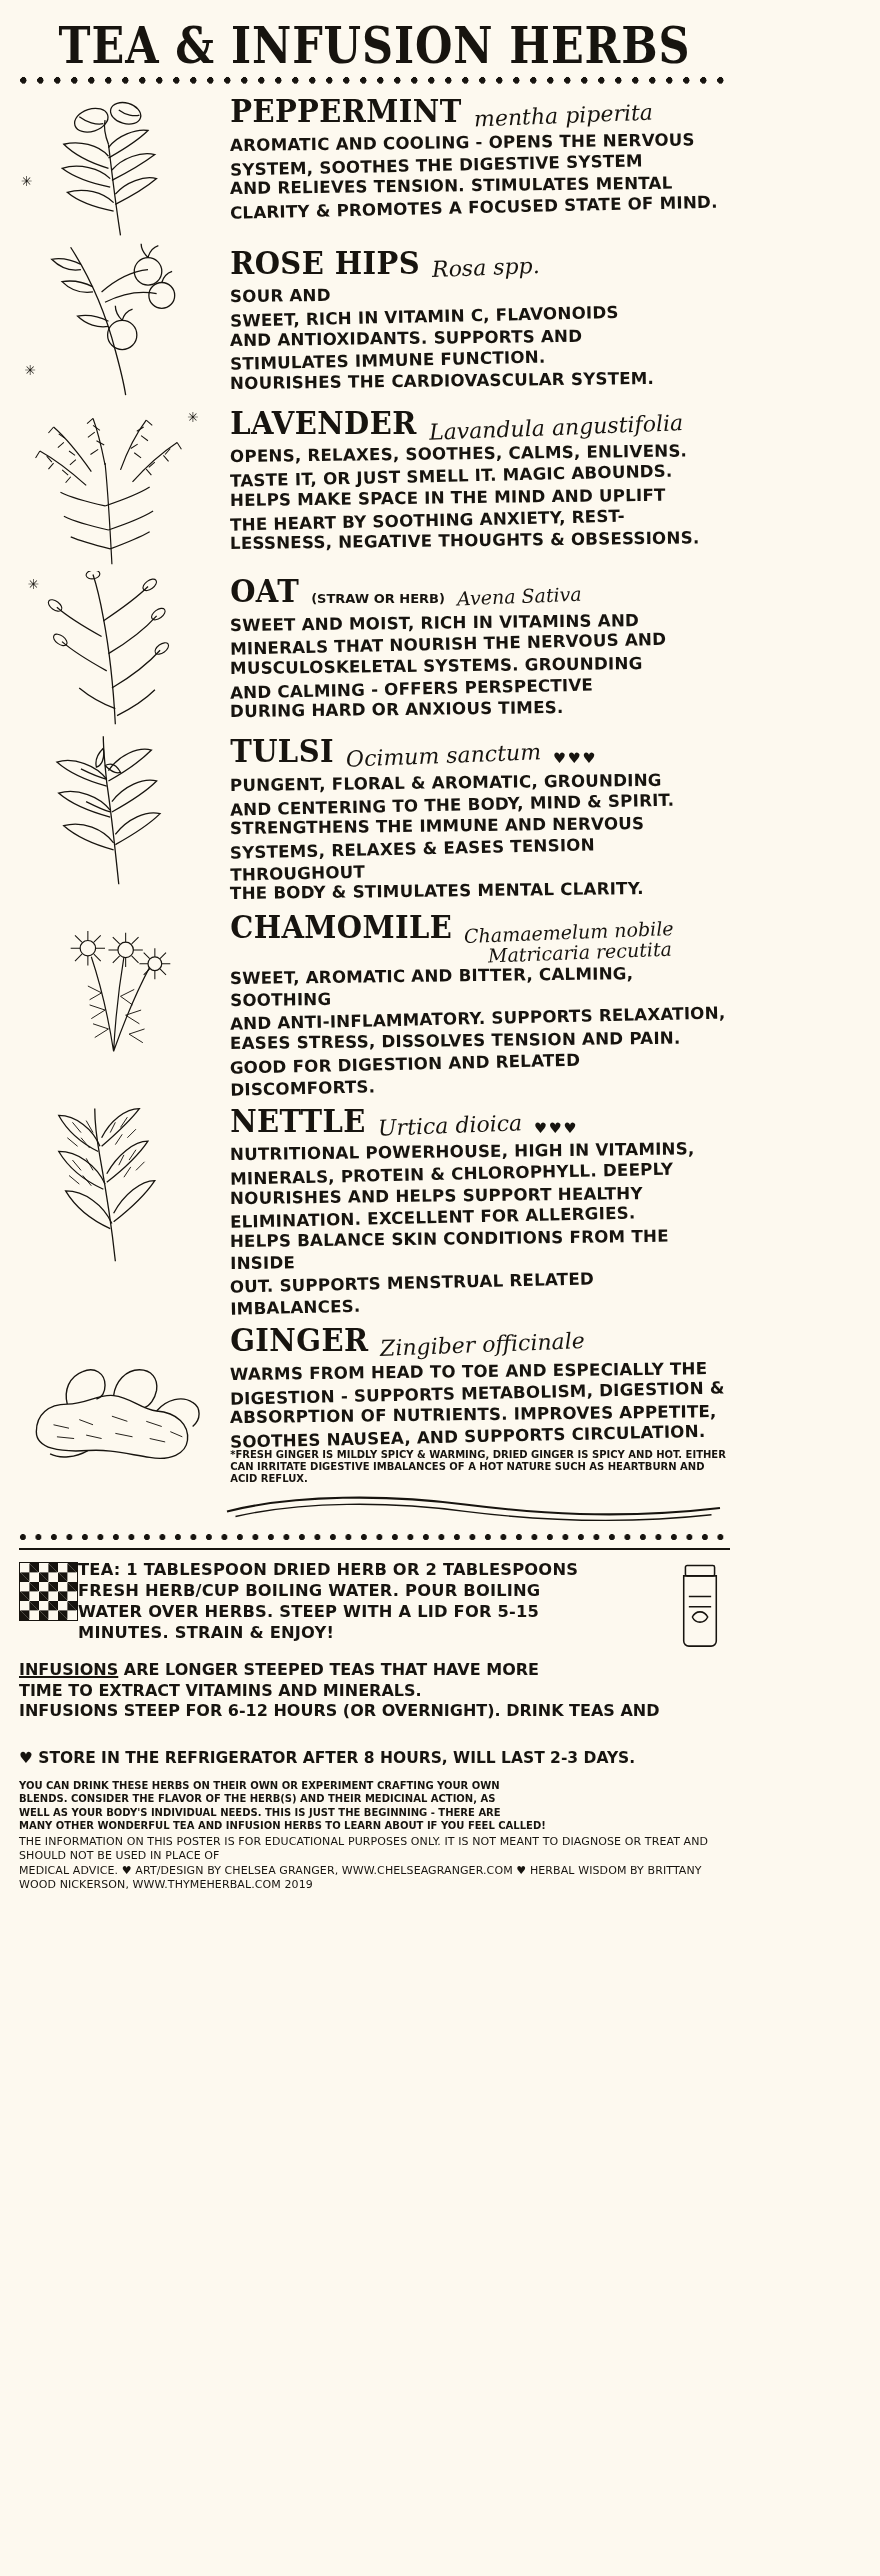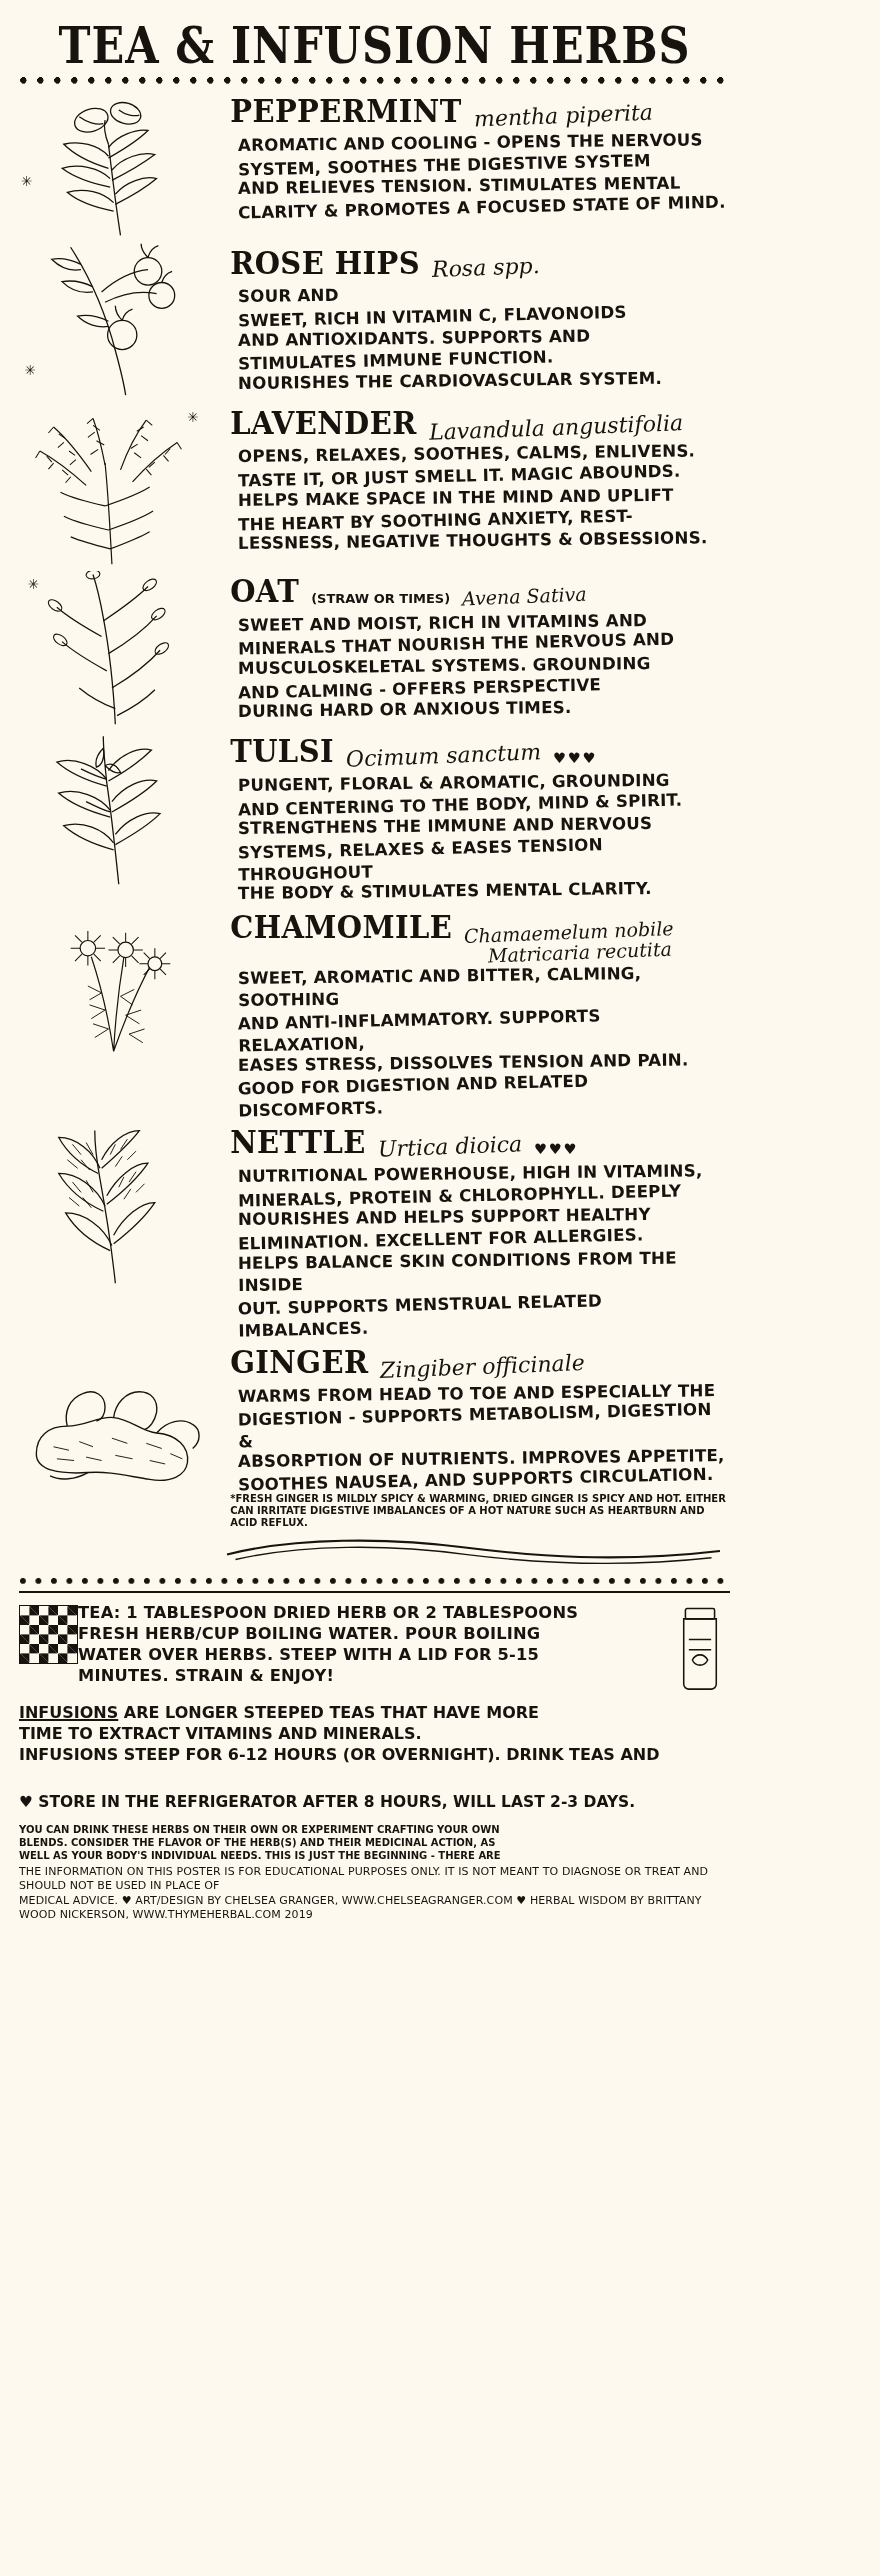--- a/index.html
+++ b/index.html
@@ -79,21 +79,20 @@
   .herb-sub.small { font-size:19px; }
   .hearts { font-size:14.6px; letter-spacing:1.7px; }
   .herb-note { font-size:13px; font-weight:bold; }
   .herb-body {
     font-family:"DejaVu Sans", sans-serif;
     font-size:16.7px;
     line-height:1.30;
     letter-spacing:0.2px;
     text-transform:uppercase;
     font-weight:bold;
-    margin-left:8px;
   }
   .herb-body .ln { display:block; }
   .herb-body .ln:nth-child(odd) { transform:rotate(-0.7deg); }
   .herb-body .ln:nth-child(even) { transform:rotate(-1.3deg); }
   .footnote {
     font-size:10px;
     font-weight:bold;
     text-transform:uppercase;
     line-height:1.2;
     margin-top:1.7px;
@@ -314,21 +313,21 @@
             </g>
             <path d="M112 160 C96 154 82 146 70 136"></path>
             <path d="M114 168 C130 160 146 150 158 138"></path>
           </g>
         </svg>
         <div class="stars" style="left:8.6px; top:5.2px;">✳</div>
       </div>
       <div class="text">
         <div class="herb-head">
           <span class="herb-name">OAT</span>
-          <span class="herb-note">(STRAW OR TIMES)</span>
+          <span class="herb-note">(STRAW OR HERB)</span>
           <span class="herb-sub small">Avena Sativa</span>
         </div>
         <div class="herb-body">
           <span class="ln">SWEET AND MOIST, RICH IN VITAMINS AND</span>
           <span class="ln">MINERALS THAT NOURISH THE NERVOUS AND</span>
           <span class="ln">MUSCULOSKELETAL SYSTEMS. GROUNDING</span>
           <span class="ln">AND CALMING - OFFERS PERSPECTIVE</span>
           <span class="ln">DURING HARD OR ANXIOUS TIMES.</span>
         </div>
       </div>
@@ -521,20 +520,21 @@
     <span class="ln">TIME TO EXTRACT VITAMINS AND MINERALS.</span>
     <span class="ln">INFUSIONS STEEP FOR 6-12 HOURS (OR OVERNIGHT). DRINK TEAS AND</span>
   </div>
 
   <div class="store">♥ STORE IN THE REFRIGERATOR AFTER 8 HOURS, WILL LAST 2-3 DAYS.</div>
 
   <div class="fineprint">
     <span style="display:block">YOU CAN DRINK THESE HERBS ON THEIR OWN OR EXPERIMENT CRAFTING YOUR OWN</span>
     <span style="display:block">BLENDS. CONSIDER THE FLAVOR OF THE HERB(S) AND THEIR MEDICINAL ACTION, AS</span>
     <span style="display:block">WELL AS YOUR BODY'S INDIVIDUAL NEEDS. THIS IS JUST THE BEGINNING - THERE ARE</span>
+    <span style="display:block">MANY OTHER WONDERFUL TEA AND INFUSION HERBS TO LEARN ABOUT IF YOU FEEL CALLED!</span>
   </div>
 
   <div class="credits">
     <span style="display:block">THE INFORMATION ON THIS POSTER IS FOR EDUCATIONAL PURPOSES ONLY. IT IS NOT MEANT TO DIAGNOSE OR TREAT AND SHOULD NOT BE USED IN PLACE OF</span>
     <span style="display:block">MEDICAL ADVICE. ♥ ART/DESIGN BY CHELSEA GRANGER, WWW.CHELSEAGRANGER.COM ♥ HERBAL WISDOM BY BRITTANY WOOD NICKERSON, WWW.THYMEHERBAL.COM  2019</span>
   </div>
 
 </div>
 
 

